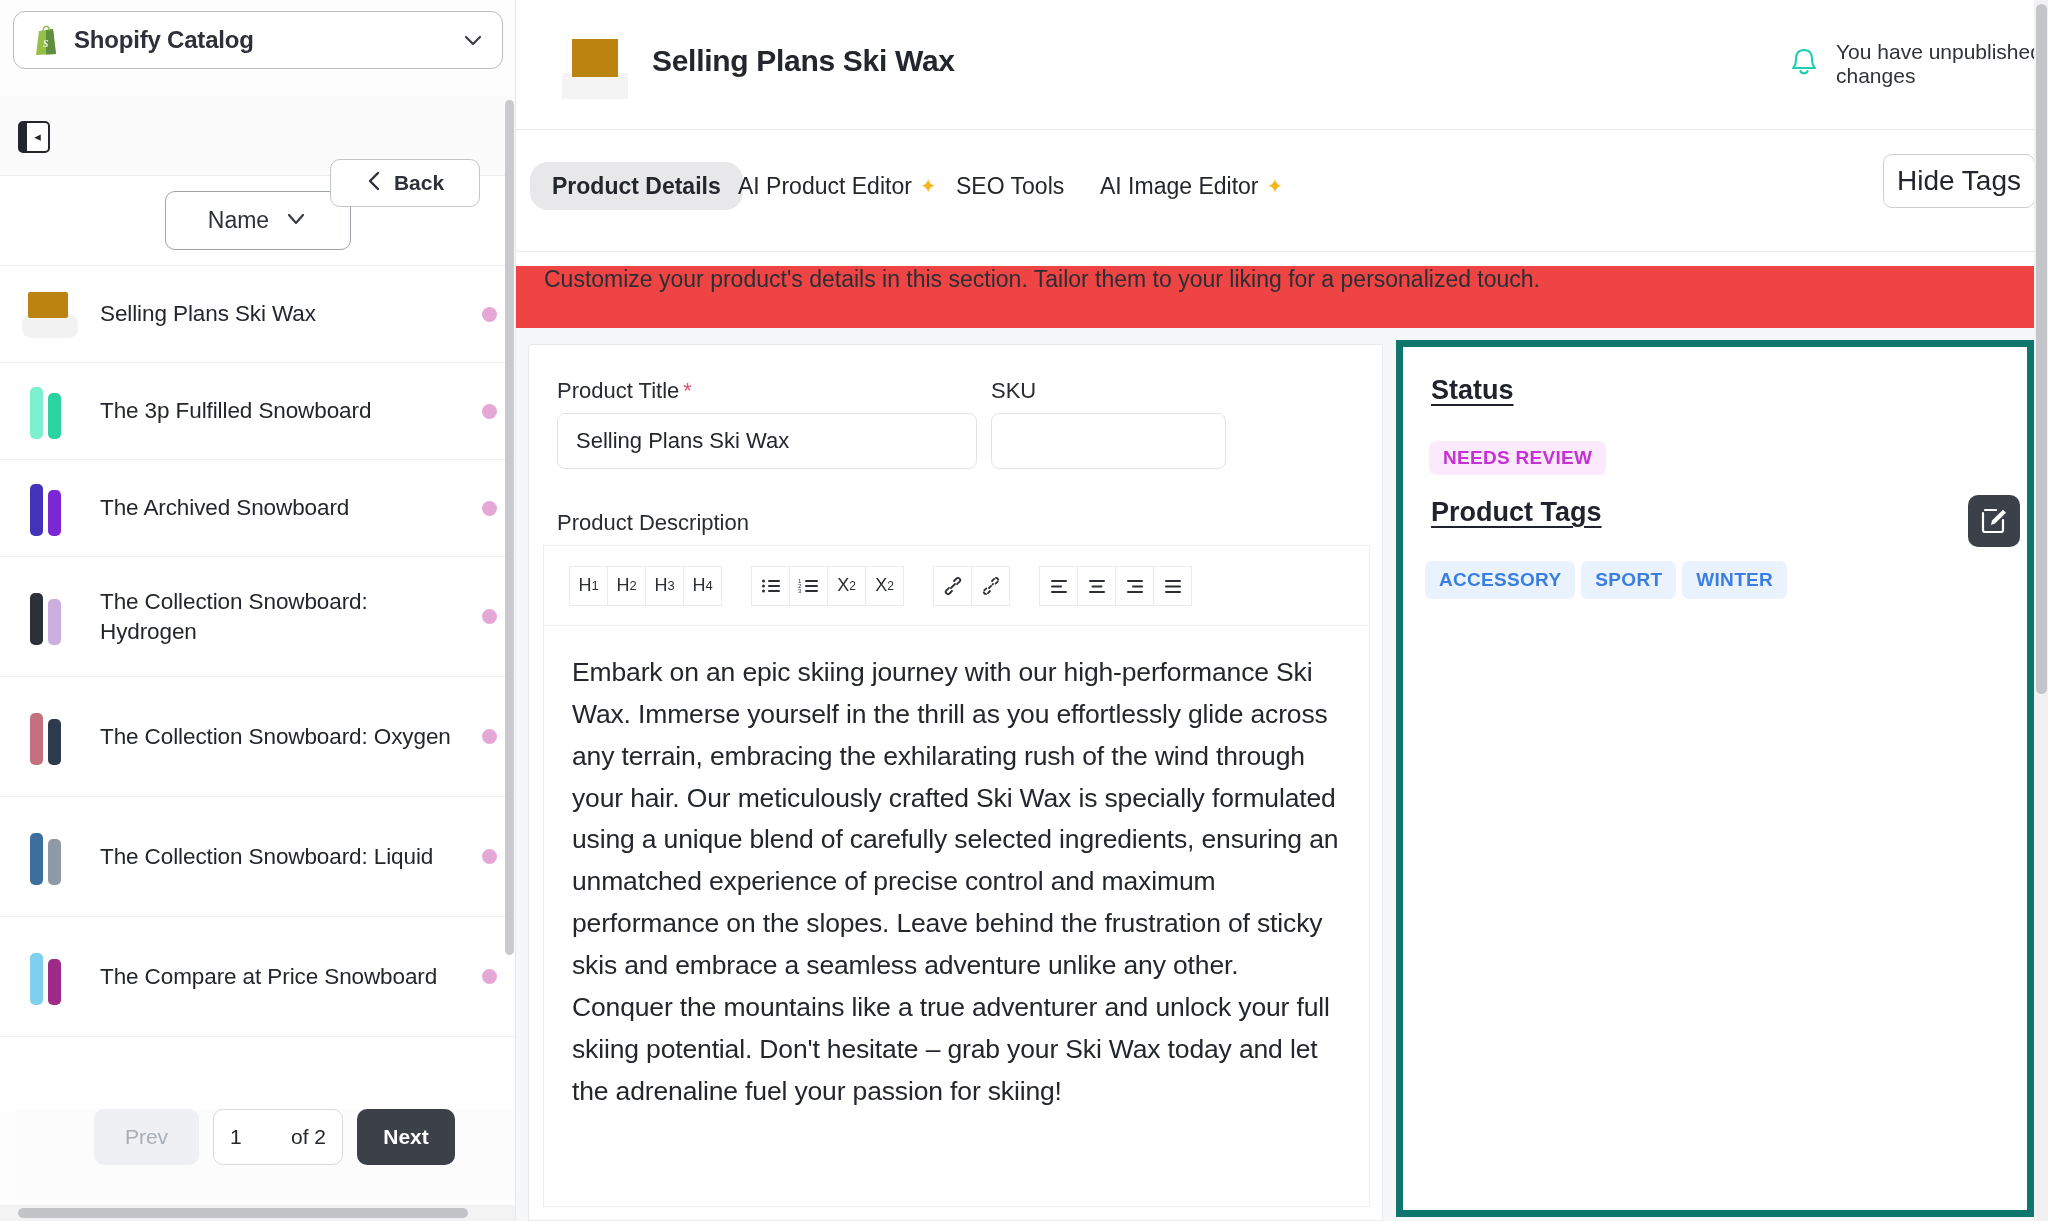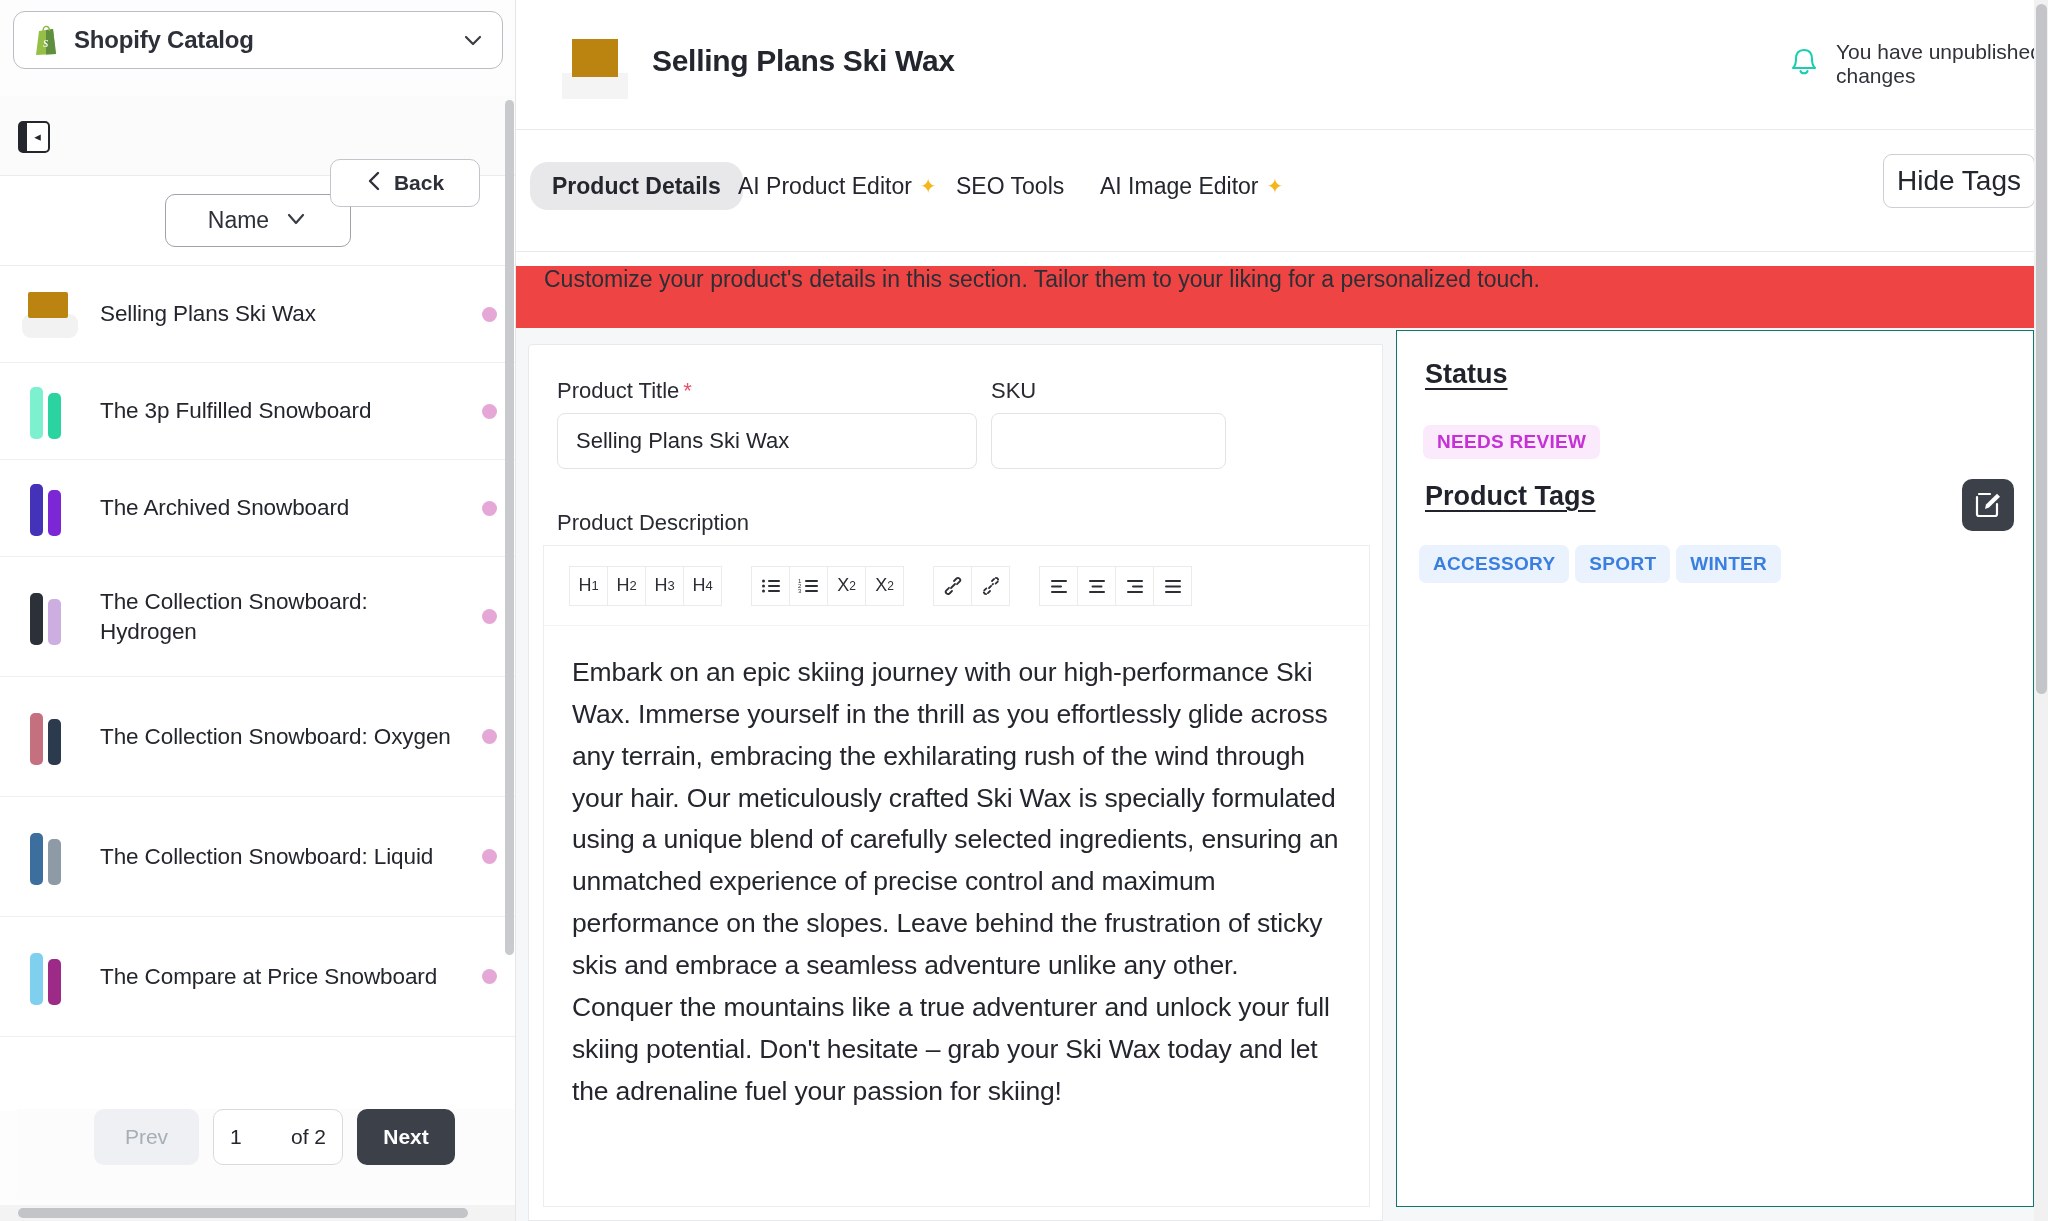--- a/index.html
+++ b/index.html
@@ -54,21 +54,21 @@
     cursor:pointer; z-index:4;margin-top:45px;
   }
   #back-btn .lbl { font-size:21px; font-weight:600; color:#2d3038; }
 
   #sort-wrap {
     position:absolute; left:0; top:176px; width:515px; height:90px;
     display:flex; align-items:center; justify-content:center;
     border-bottom:1px solid #ececec; background:#fff;
   }
   #sort-btn {
-    width:186px; height:53px; border:1.5px solid #9ea2a9; border-radius:10px;
+    width:186px; height:59px; border:1.5px solid #9ea2a9; border-radius:10px;
     background:#fff; display:flex; align-items:center; justify-content:center; gap:16px;
     cursor:pointer;
   }
   #sort-btn .lbl { font-size:23px; color:#2d3038; }
 
   #product-list {
     position:absolute; left:0; top:266px; width:515px; height:845px;
     overflow:hidden; background:#fff;
   }
   .prod-row {
@@ -219,22 +219,22 @@
     position:absolute; left:14px; top:280px; width:827px; height:582px;
     border:1px solid #eceded; border-top:1px solid #f2f2f2; background:#fff;
     padding:26px 30px 0 28px; overflow:hidden;
   }
   #desc-text {
     font-size:26.5px; line-height:1.58; color:#23262d; letter-spacing:-0.15px;
     white-space:pre-wrap;
   }
 
   #right-card {
-    position:absolute; left:880px; top:2px; width:638px; height:877px;
-    background:#fff; border:1px solid #0f766e;
+    position:absolute; left:880px; top:12px; width:638px; height:877px;
+    background:#fff; border:7px solid #0f766e;
   }
   #status-h {
     position:absolute; left:28px; top:28px; font-size:27px; font-weight:600;
     color:#20232b; text-decoration:underline; text-underline-offset:5px;
   }
   #status-badge {
     position:absolute; left:26px; top:94px; height:34px;
     display:flex; align-items:center; padding:0 14px; border-radius:7px;
     background:#fbeafc; color:#c531d4; font-size:19px; font-weight:600; letter-spacing:0.3px;
   }

